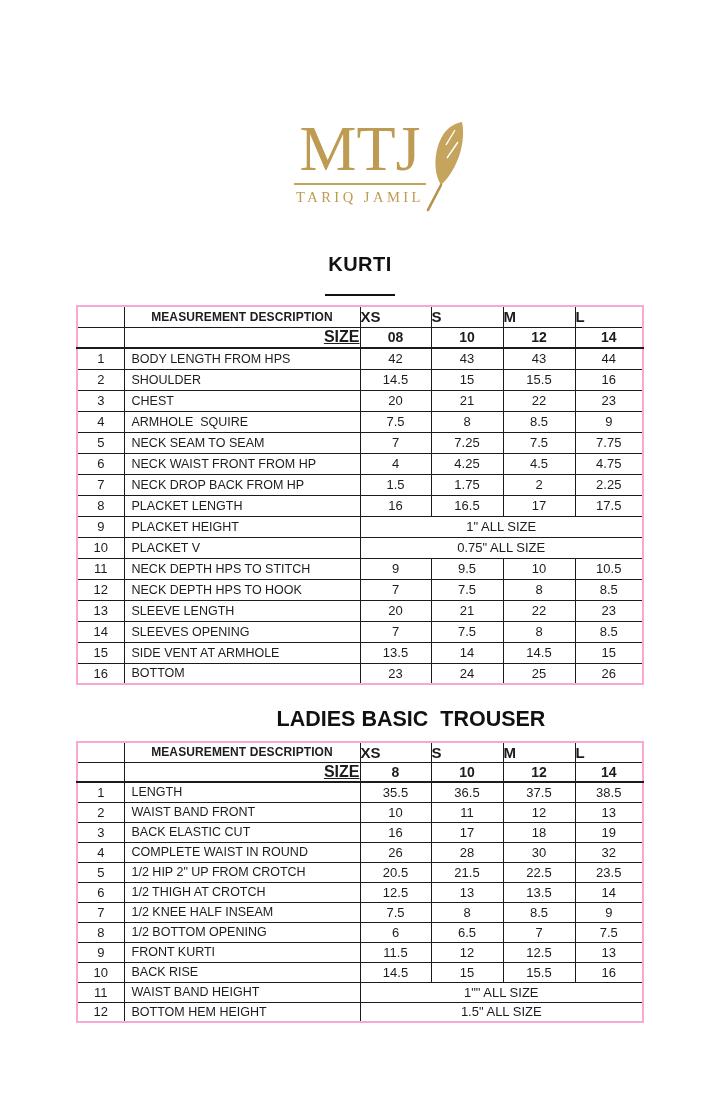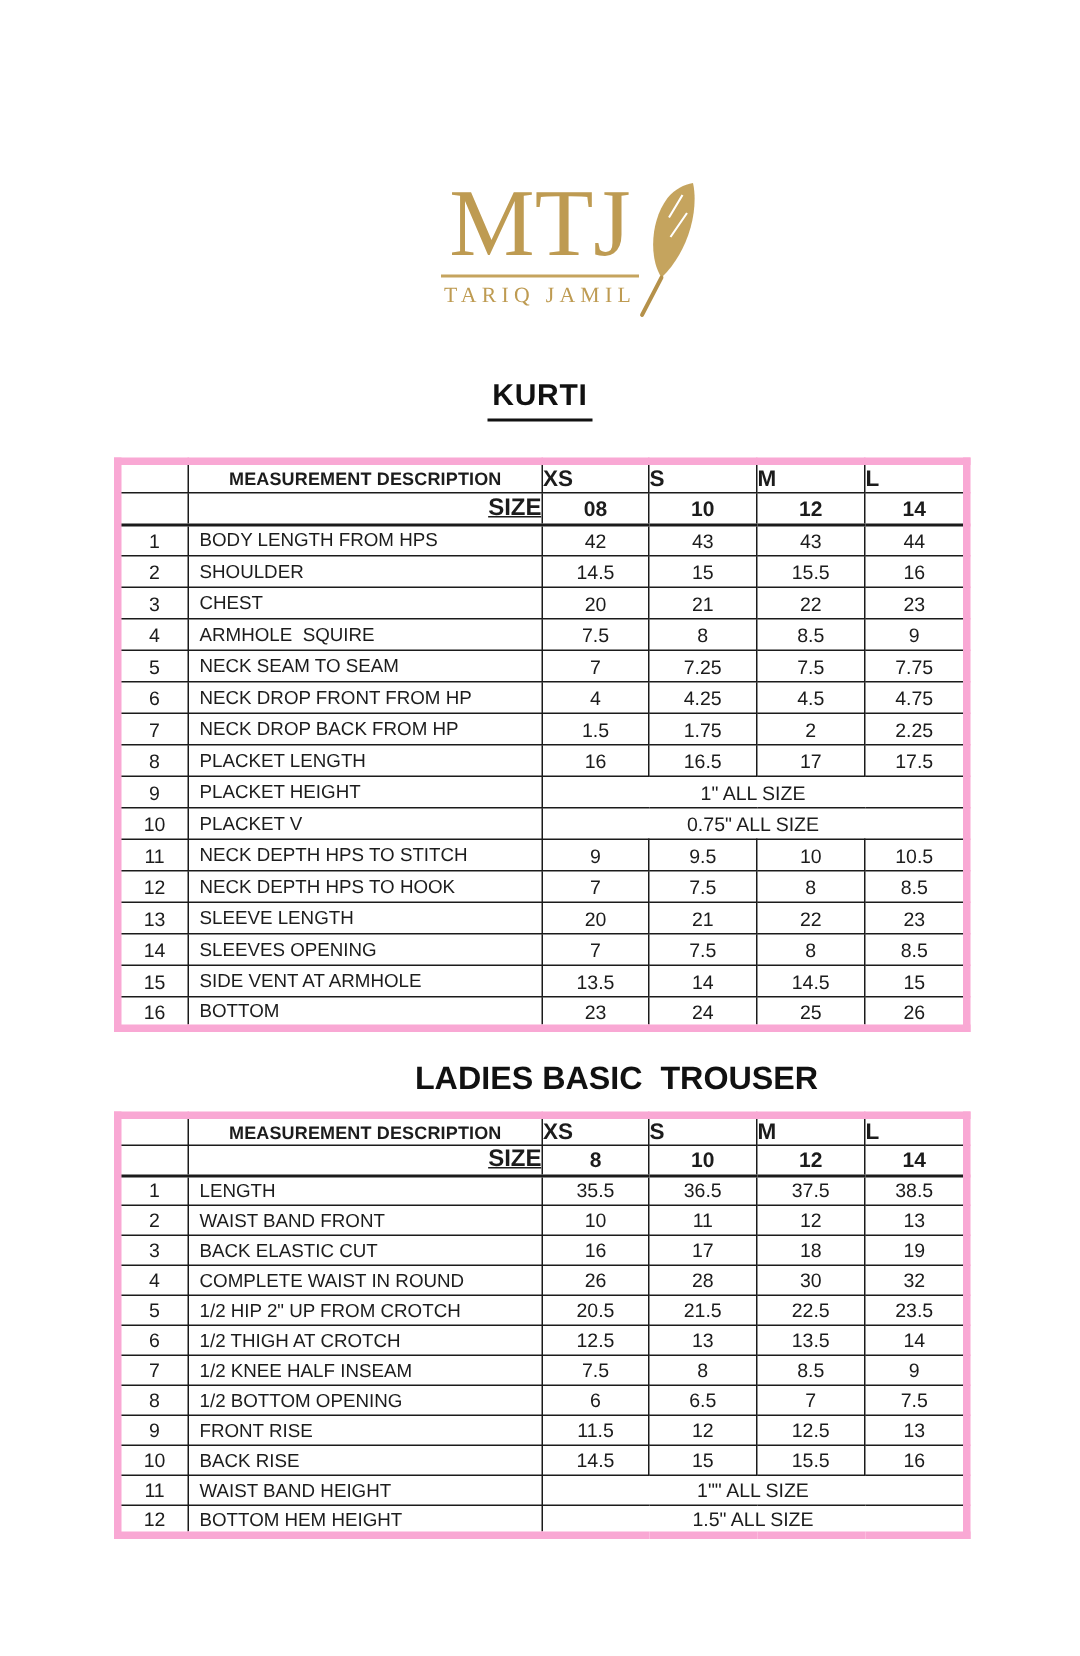--- a/index.html
+++ b/index.html
@@ -19,35 +19,35 @@
   .wordmark {
     font-family:"Liberation Serif", serif; font-size:14.5px; letter-spacing:3.5px;
     color:var(--gold); margin-top:4px; white-space:pre;
   }
 
   
   .title-wrap { position:absolute; text-align:center; color:#111; }
   .kurti-wrap { top:253px; left:0; width:720px; }
   .kurti-wrap .underlined {
     font-size:20px; font-weight:bold; letter-spacing:0.5px;
-    border-bottom:2.5px solid #111; padding:0 3px 3px; display:inline-block; white-space:pre;
+    border-bottom:2.5px solid #111; padding:0 3px 18px; display:inline-block; white-space:pre;
   }
   .trouser-wrap { top:707px; left:128px; width:566px; }
   .trouser-wrap .plain { font-size:21.5px; font-weight:bold; letter-spacing:0px; white-space:pre; }
 
   
   table.size-table {
     position:absolute; left:76px; width:566px;
     border-collapse:collapse; table-layout:fixed;
     color:var(--ink); background:#fff;
   }
   #kurti-table { top:305px; }
   #trouser-table { top:741px; }
   .size-table td, .size-table th { border:1.5px solid #1b1b1b; vertical-align:middle; overflow:hidden; }
-  .size-table { border:5px solid #f9a8d4; }
+  .size-table { border:2px solid #f9a8d4; }
   #kurti-table tr { height:21px; }
   #trouser-table tr { height:20px; }
   .c-no { width:47px; } .c-desc { width:236px; }
   .c-s1 { width:71px; } .c-s2 { width:72px; } .c-s3 { width:72px; } .c-s4 { width:68px; }
   th.blank-h { }
   th.desc-h { font-size:12px; text-align:center; letter-spacing:0.1px; }
   th.size-h { font-size:15px; text-align:left; }
   th.size-label { font-size:16px; text-align:right;text-decoration:underline; }
   th.size-num { font-size:14px; text-align:center; }
   tr.size-row th { border-bottom:2.5px solid #1b1b1b; }
@@ -138,21 +138,21 @@
         <tr>
           <td class="num-col">5</td>
           <td class="desc-col">NECK SEAM TO SEAM</td>
           <td class="val">7</td>
           <td class="val">7.25</td>
           <td class="val">7.5</td>
           <td class="val">7.75</td>
         </tr>
         <tr>
           <td class="num-col">6</td>
-          <td class="desc-col">NECK DROP FRONT FROM HP</td>
+          <td class="desc-col">NECK WAIST FRONT FROM HP</td>
           <td class="val">4</td>
           <td class="val">4.25</td>
           <td class="val">4.5</td>
           <td class="val">4.75</td>
         </tr>
         <tr>
           <td class="num-col">7</td>
           <td class="desc-col">NECK DROP BACK FROM HP</td>
           <td class="val">1.5</td>
           <td class="val">1.75</td>
@@ -317,21 +317,21 @@
         <tr>
           <td class="num-col">8</td>
           <td class="desc-col">1/2 BOTTOM OPENING</td>
           <td class="val">6</td>
           <td class="val">6.5</td>
           <td class="val">7</td>
           <td class="val">7.5</td>
         </tr>
         <tr>
           <td class="num-col">9</td>
-          <td class="desc-col">FRONT RISE</td>
+          <td class="desc-col">FRONT KURTI</td>
           <td class="val">11.5</td>
           <td class="val">12</td>
           <td class="val">12.5</td>
           <td class="val">13</td>
         </tr>
         <tr>
           <td class="num-col">10</td>
           <td class="desc-col">BACK RISE</td>
           <td class="val">14.5</td>
           <td class="val">15</td>

